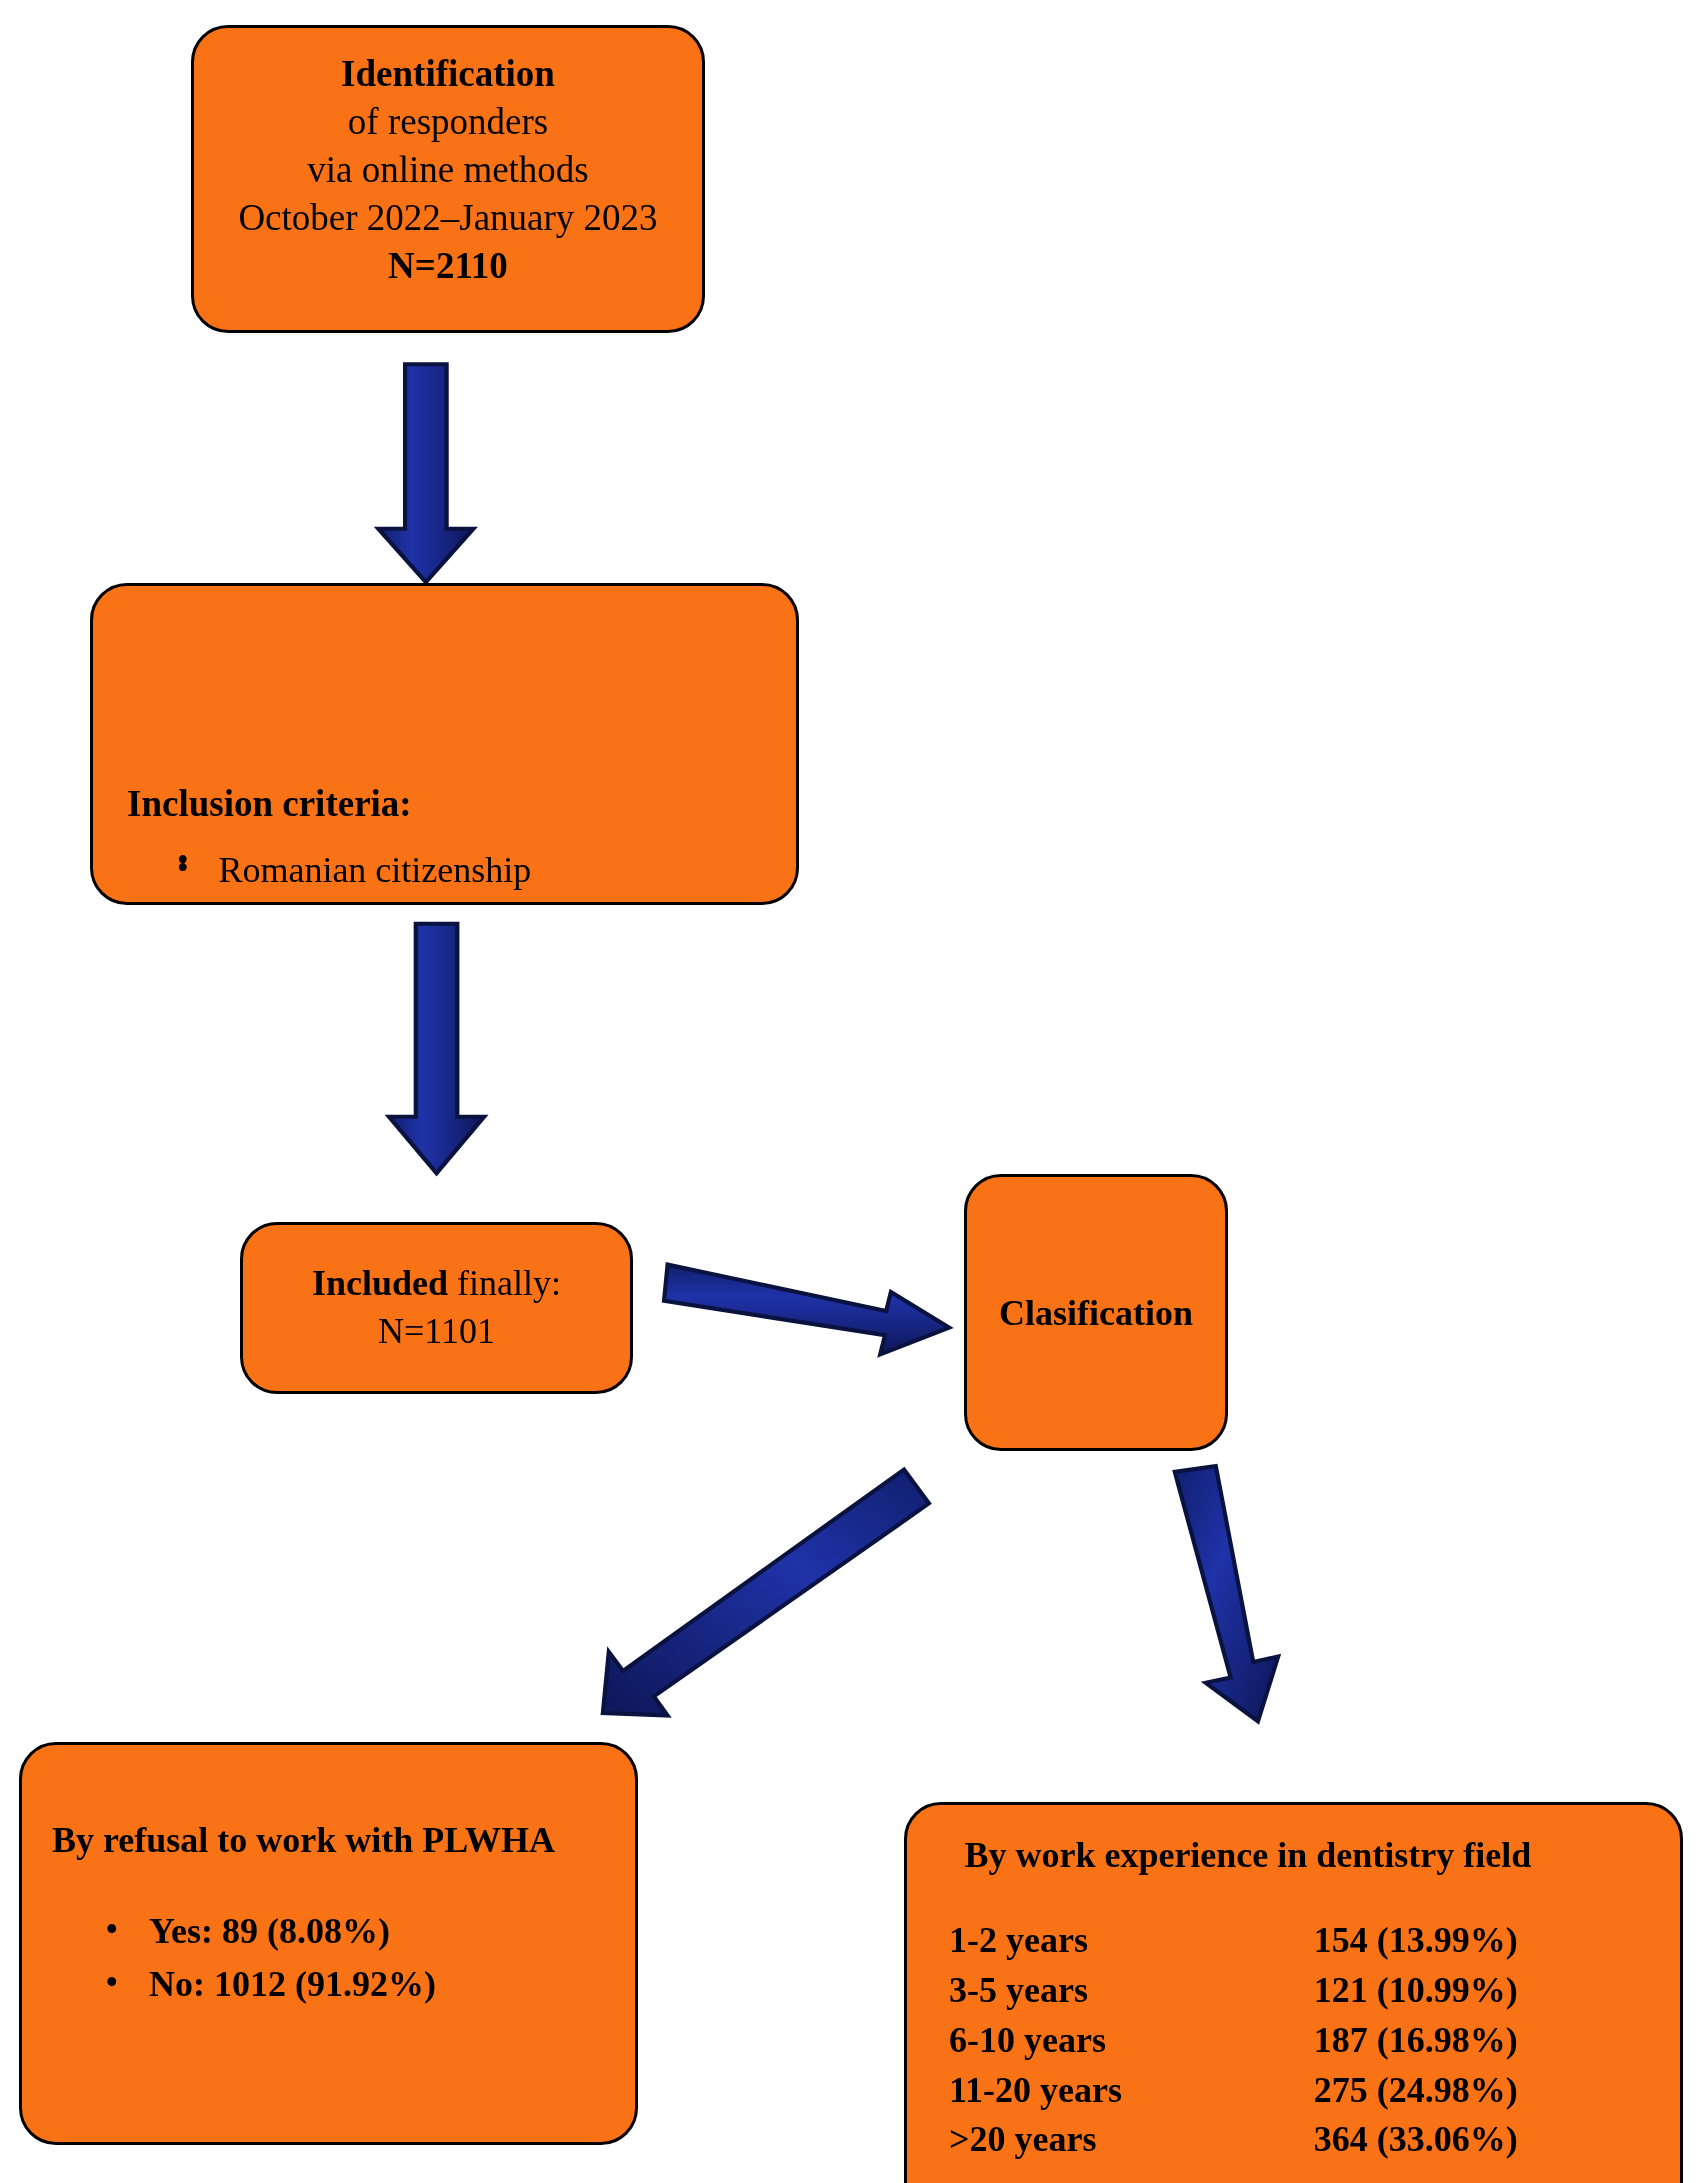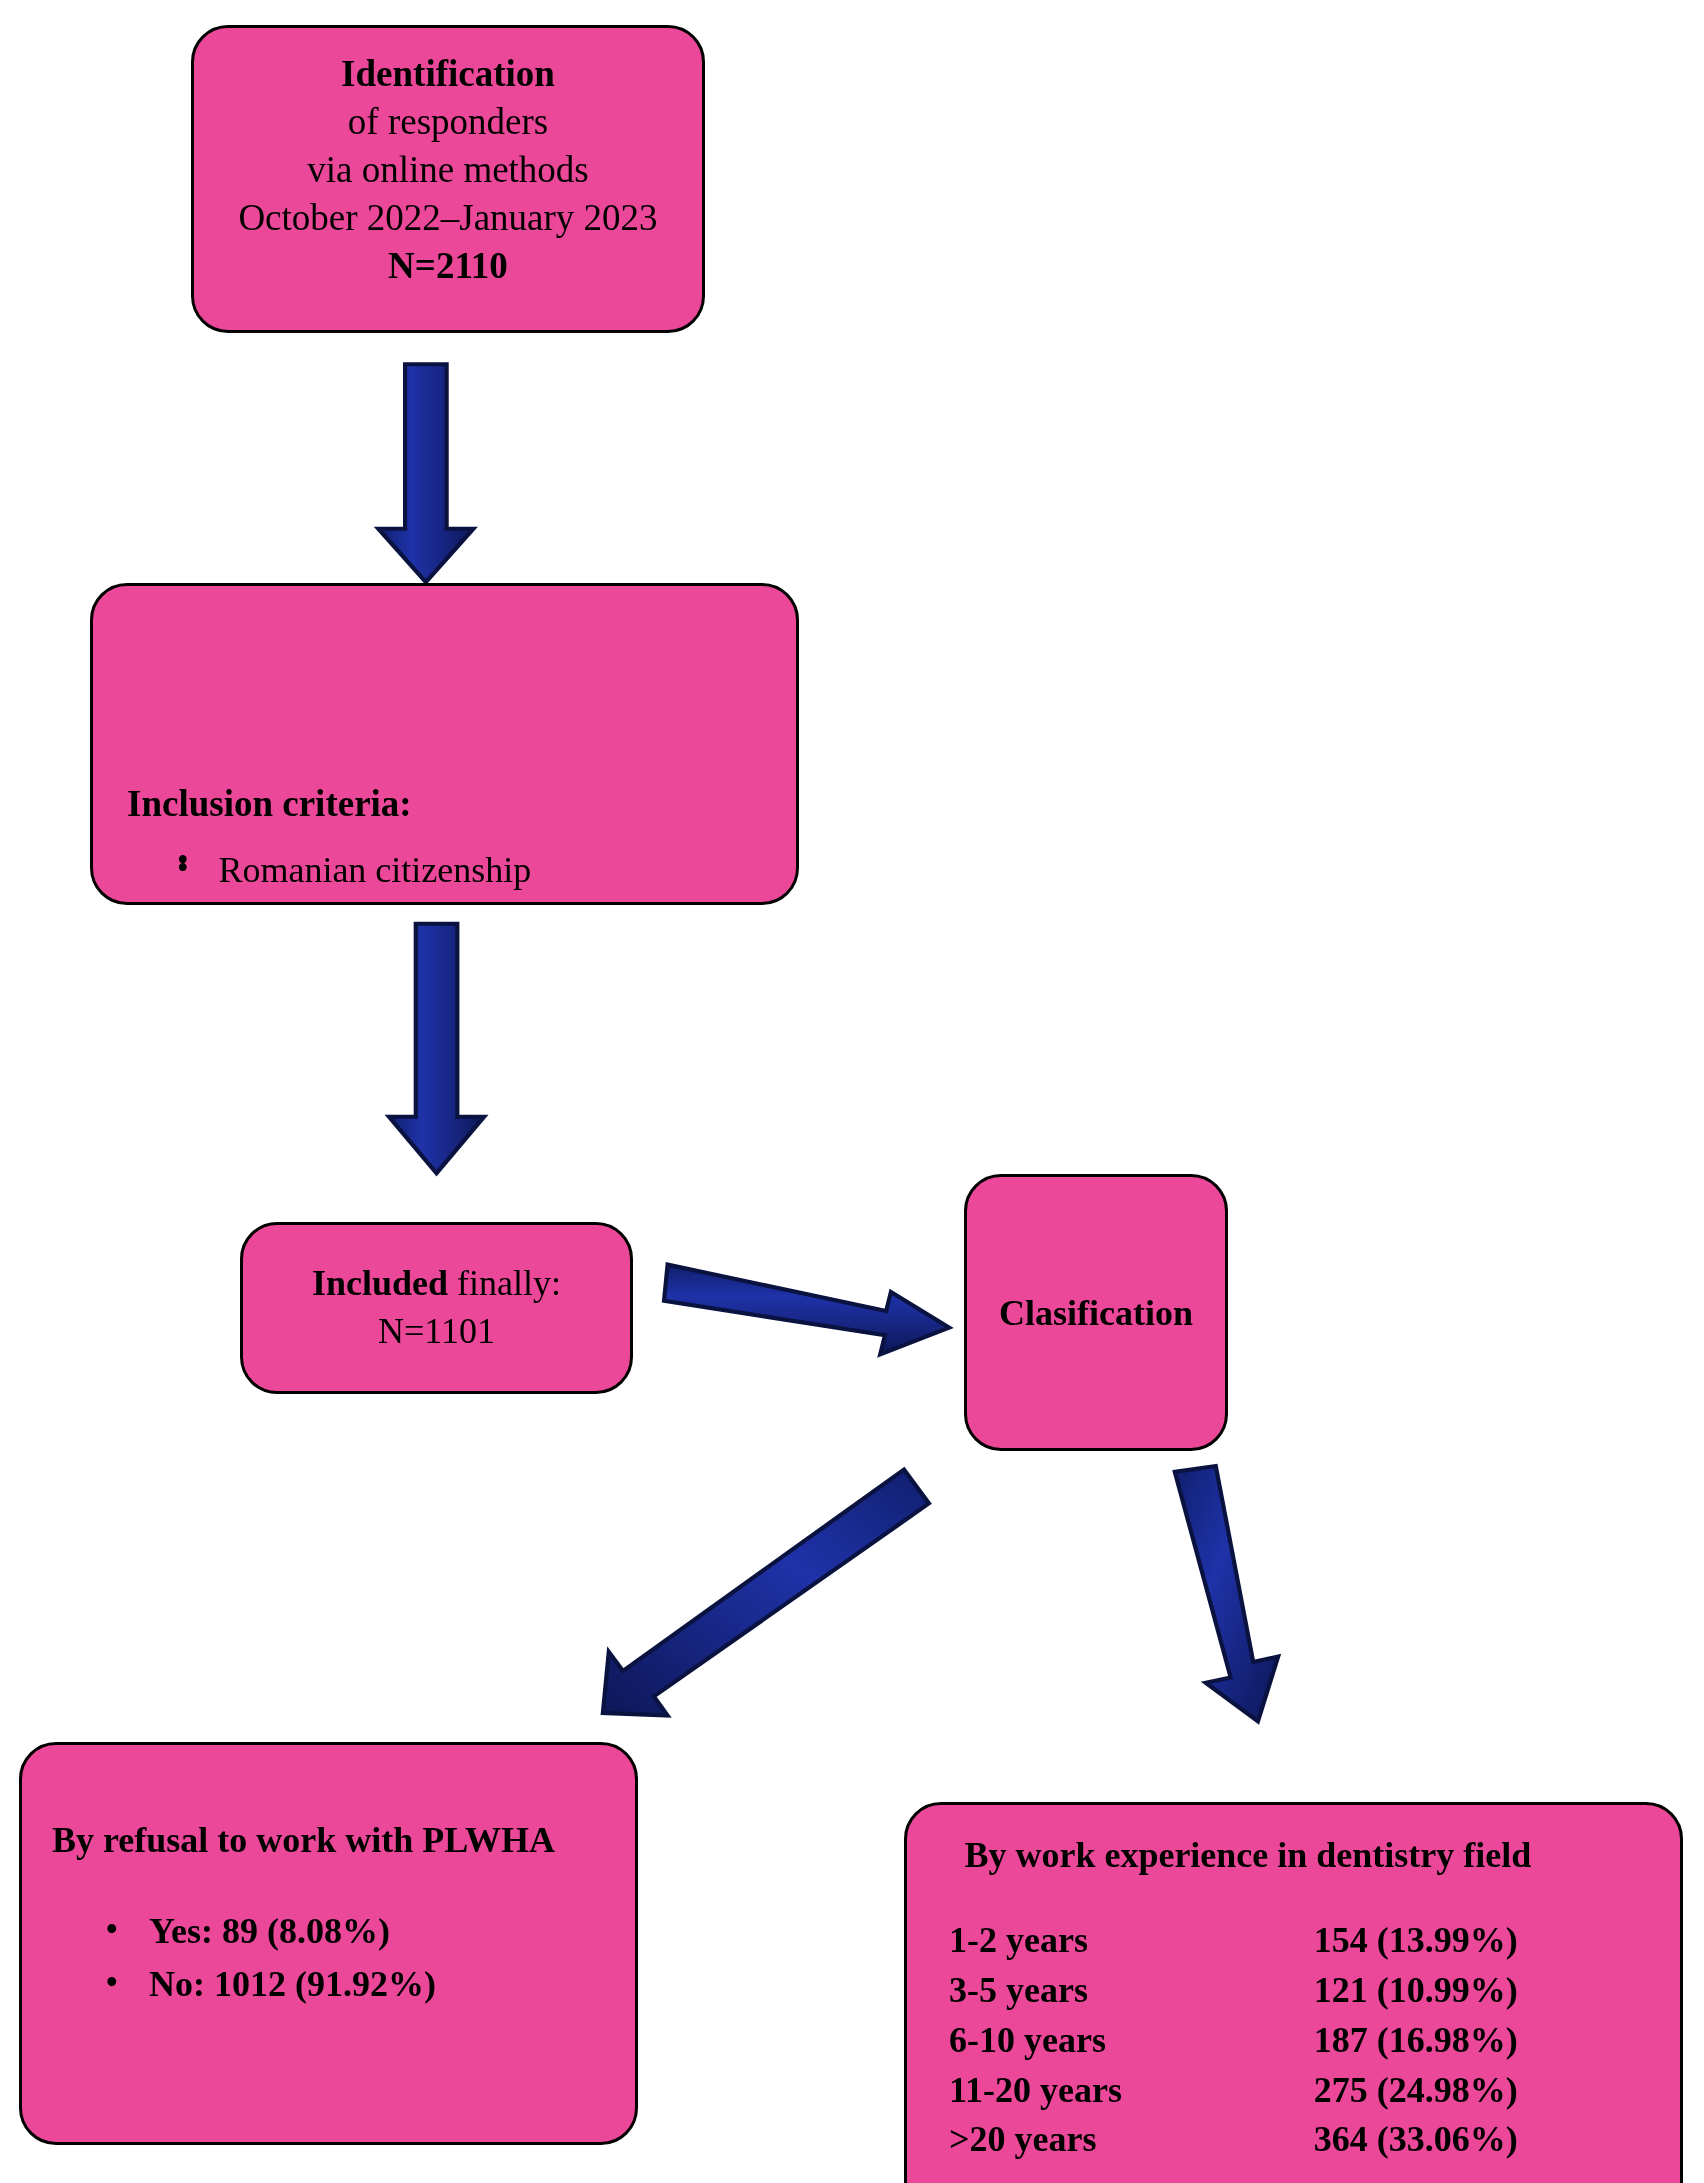--- a/index.html
+++ b/index.html
@@ -23,21 +23,21 @@
     position: absolute;
     left: 0;
     top: 0;
     width: 1704px;
     height: 2183px;
     pointer-events: none;
   }
   .node {
     position: absolute;
     box-sizing: border-box;
-    background: #ec4899;
+    background: #f97316;
     border: 3.6px solid #000000;
     border-radius: 37px;
   }
   .node-inner {
     width: 100%;
     height: 100%;
     box-sizing: border-box;
     display: flex;
     flex-direction: column;
   }

